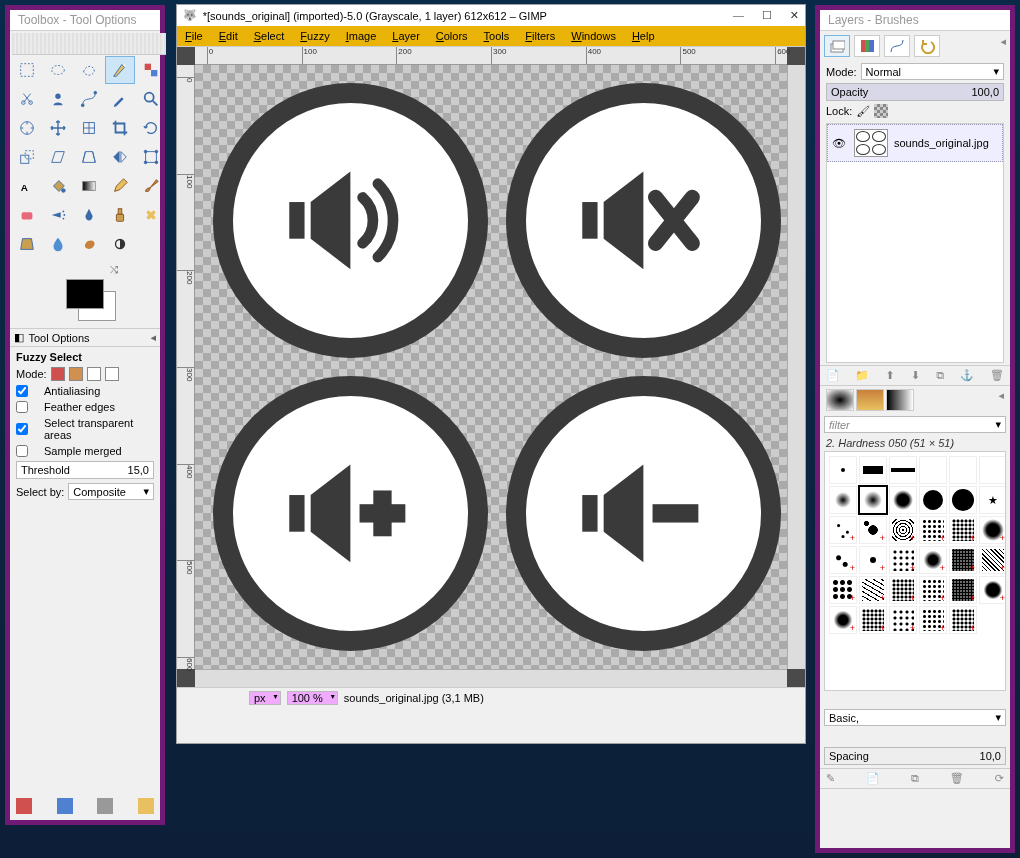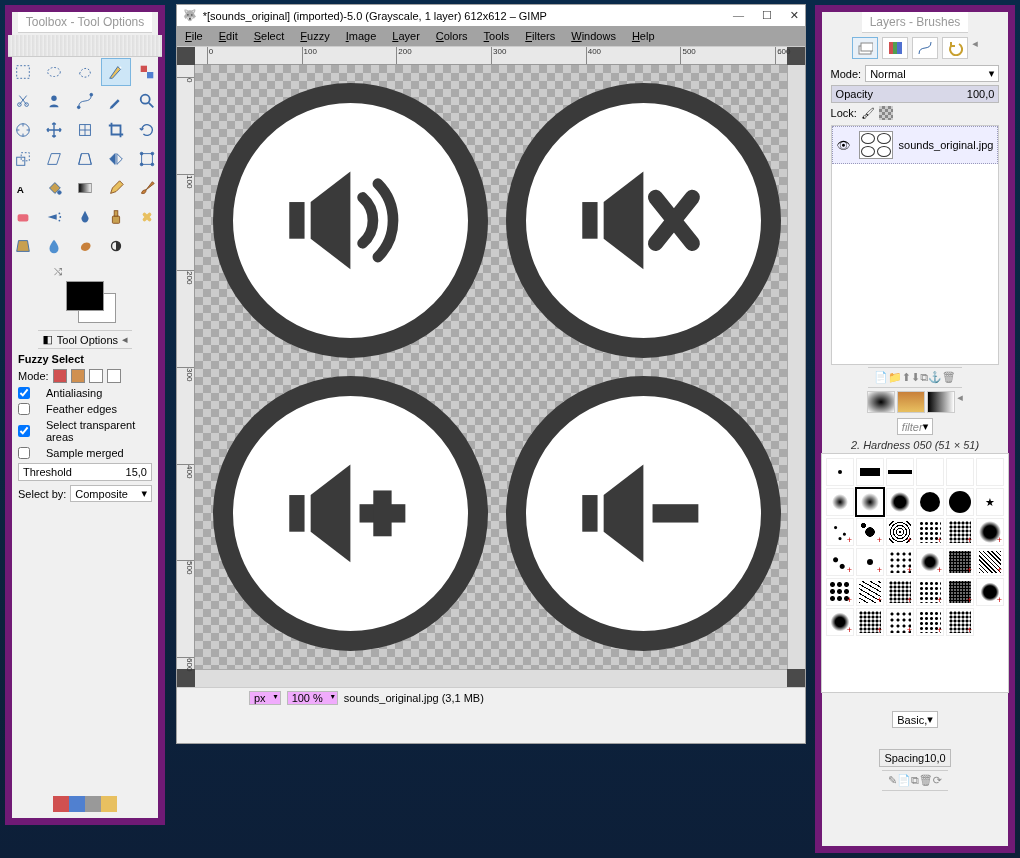--- a/index.html
+++ b/index.html
@@ -1,27 +1,27 @@
 <!DOCTYPE html>
 <html><head>
 <meta charset="utf-8">
 <style>
 * { box-sizing: border-box; margin: 0; padding: 0; font-family: "Segoe UI", Tahoma, sans-serif; font-size: 11px; }
 body { background: linear-gradient(180deg, #0a2a4a, #0d1f38); width: 1020px; height: 858px; overflow: hidden; position: relative; }
 
-.dock { position: absolute; background: #f0f0f0; border: 7px solid #701a75; display: flex; flex-direction: column; align-items: center; }
+.dock { position: absolute; background: #f0f0f0; border: 5px solid #701a75; display: flex; flex-direction: column; }
 .dock-title { background: #fff; color: #999; padding: 3px 8px; font-size: 12px; border-bottom: 1px solid #d0d0d0; }
 .toolbox { left: 5px; top: 5px; width: 160px; height: 820px; }
 .layers { right: 5px; top: 5px; width: 200px; height: 848px; }
 .mainwin { position: absolute; left: 176px; top: 4px; width: 630px; height: 740px; background: #f0f0f0; border: 1px solid #a0a0a0; }
 .mainwin .titlebar { background: #fff; display: flex; align-items: center; padding: 4px 6px; justify-content: space-between; }
 .titlebar .left { display: flex; align-items: center; gap: 6px; }
 .titlebar .ctrls { display: flex; gap: 18px; color: #333; }
 .titlebar .ctrls span { cursor: pointer; font-family: "Segoe UI Symbol"; }
-.menubar { background: #a3a3a3; padding: 2px 6px; display: flex; gap: 12px; border-bottom: 1px solid #ccc; }
+.menubar { background: #eab308; padding: 2px 6px; display: flex; gap: 12px; border-bottom: 1px solid #ccc; }
 .menubar span { cursor: pointer; padding: 2px 2px; text-decoration: underline; text-decoration-color: transparent; }
 .menubar span:first-letter { text-decoration: underline; }
 
 .tool-grid { display: grid; grid-template-columns: repeat(5, 1fr); gap: 1px; padding: 2px; }
 .tool-grid .header-strip { grid-column: 1 / -1; height: 22px; background: repeating-linear-gradient(90deg,#e0e0e0,#e0e0e0 1px,#f0f0f0 4px); border-bottom:1px solid #ccc; }
 .tbtn { width: 30px; height: 28px; display: flex; align-items: center; justify-content: center; cursor: pointer; }
 .tbtn.active { background: #cde6f7; border: 1px solid #7bb6e0; }
 .tbtn svg { width: 18px; height: 18px; }
 
 .color-sel { height: 60px; display:flex; align-items:center; justify-content:center; position:relative; margin:4px 0; }

